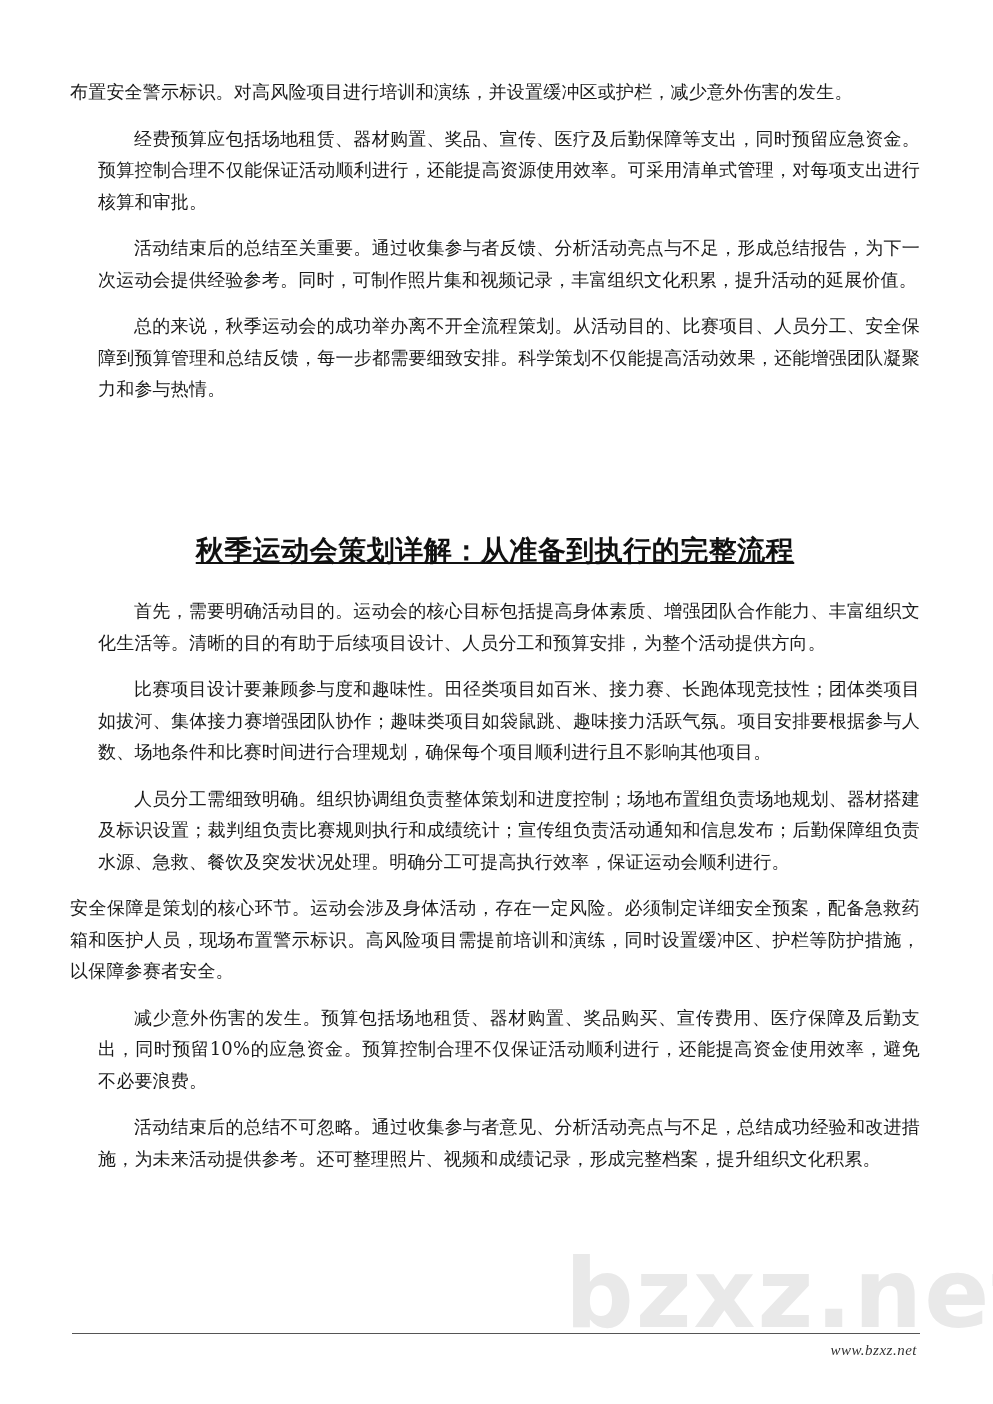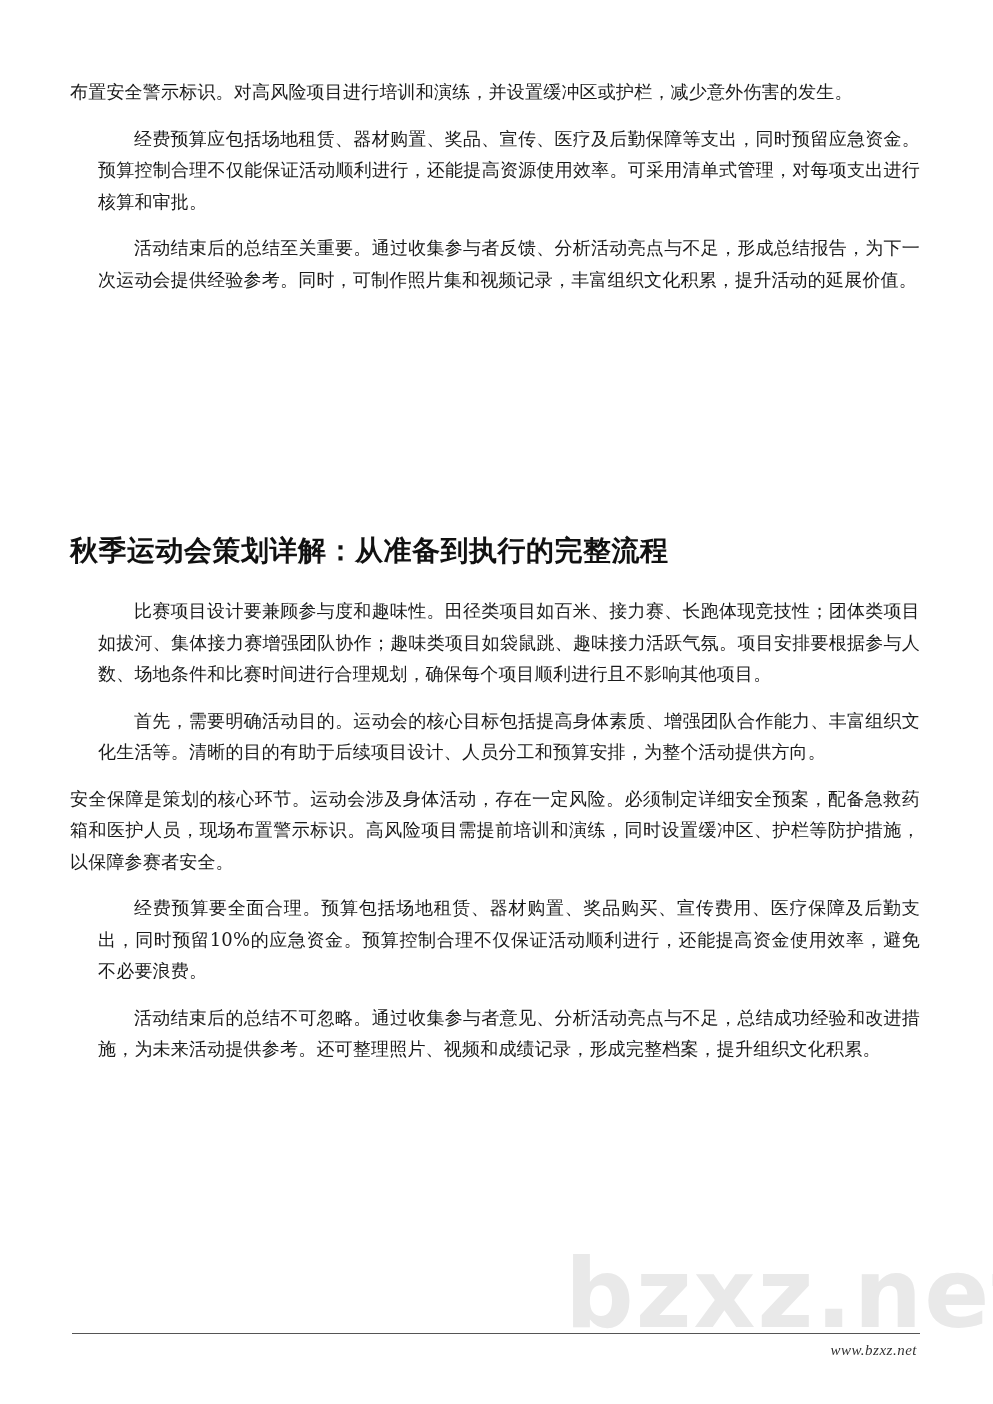--- a/index.html
+++ b/index.html
@@ -29,26 +29,28 @@
       text-align: justify;
     }
     .indent { text-indent: 2em; margin-left: 28px; }
     #block1 { position: absolute; top: 76px; left: 0; width: 850px; }
     #block1 .para { margin-bottom: 15px; }
     .title {
       position: absolute;
       top: 532px;
       left: 0;
       width: 850px;
+      text-align: center;
       font-size: 28px;
       font-weight: bold;
       font-family: "DejaVu Sans", "Liberation Sans", sans-serif;
       color: #111;
       margin: 0;
       letter-spacing: 0.5px;
+      text-decoration: underline;
     }
     #block2 { position: absolute; top: 595px; left: 0; width: 850px; }
     #block2 .para { margin-bottom: 15px; }
     .watermark {
       position: absolute;
       left: 565px;
       top: 1246px;
       font-family: "DejaVu Sans", "Liberation Sans", sans-serif;
       font-weight: bold;
       font-size: 96px;
@@ -81,27 +83,29 @@
 </head>
 <body>
 
 <div class="watermark">bzxz.net</div>
 
 <div class="page content-layer">
   <div id="block1">
     <p class="para">布置安全警示标识。对高风险项目进行培训和演练，并设置缓冲区或护栏，减少意外伤害的发生。</p>
     <p class="para indent">经费预算应包括场地租赁、器材购置、奖品、宣传、医疗及后勤保障等支出，同时预留应急资金。预算控制合理不仅能保证活动顺利进行，还能提高资源使用效率。可采用清单式管理，对每项支出进行核算和审批。</p>
     <p class="para indent">活动结束后的总结至关重要。通过收集参与者反馈、分析活动亮点与不足，形成总结报告，为下一次运动会提供经验参考。同时，可制作照片集和视频记录，丰富组织文化积累，提升活动的延展价值。</p>
+    <p class="para indent">总的来说，秋季运动会的成功举办离不开全流程策划。从活动目的、比赛项目、人员分工、安全保障到预算管理和总结反馈，每一步都需要细致安排。科学策划不仅能提高活动效果，还能增强团队凝聚力和参与热情。</p>
   </div>
 
   <h1 class="title">秋季运动会策划详解：从准备到执行的完整流程</h1>
 
   <div id="block2">
+    <p class="para indent">首先，需要明确活动目的。运动会的核心目标包括提高身体素质、增强团队合作能力、丰富组织文化生活等。清晰的目的有助于后续项目设计、人员分工和预算安排，为整个活动提供方向。</p>
     <p class="para indent">比赛项目设计要兼顾参与度和趣味性。田径类项目如百米、接力赛、长跑体现竞技性；团体类项目如拔河、集体接力赛增强团队协作；趣味类项目如袋鼠跳、趣味接力活跃气氛。项目安排要根据参与人数、场地条件和比赛时间进行合理规划，确保每个项目顺利进行且不影响其他项目。</p>
-    <p class="para indent">首先，需要明确活动目的。运动会的核心目标包括提高身体素质、增强团队合作能力、丰富组织文化生活等。清晰的目的有助于后续项目设计、人员分工和预算安排，为整个活动提供方向。</p>
+    <p class="para indent">人员分工需细致明确。组织协调组负责整体策划和进度控制；场地布置组负责场地规划、器材搭建及标识设置；裁判组负责比赛规则执行和成绩统计；宣传组负责活动通知和信息发布；后勤保障组负责水源、急救、餐饮及突发状况处理。明确分工可提高执行效率，保证运动会顺利进行。</p>
     <p class="para">安全保障是策划的核心环节。运动会涉及身体活动，存在一定风险。必须制定详细安全预案，配备急救药箱和医护人员，现场布置警示标识。高风险项目需提前培训和演练，同时设置缓冲区、护栏等防护措施，以保障参赛者安全。</p>
-    <p class="para indent">经费预算要全面合理。预算包括场地租赁、器材购置、奖品购买、宣传费用、医疗保障及后勤支出，同时预留10%的应急资金。预算控制合理不仅保证活动顺利进行，还能提高资金使用效率，避免不必要浪费。</p>
+    <p class="para indent">减少意外伤害的发生。预算包括场地租赁、器材购置、奖品购买、宣传费用、医疗保障及后勤支出，同时预留10%的应急资金。预算控制合理不仅保证活动顺利进行，还能提高资金使用效率，避免不必要浪费。</p>
     <p class="para indent">活动结束后的总结不可忽略。通过收集参与者意见、分析活动亮点与不足，总结成功经验和改进措施，为未来活动提供参考。还可整理照片、视频和成绩记录，形成完整档案，提升组织文化积累。</p>
   </div>
 </div>
 
 <div class="footer-rule"></div>
 <div class="footer-url">www.bzxz.net</div>
 
 </body></html>

